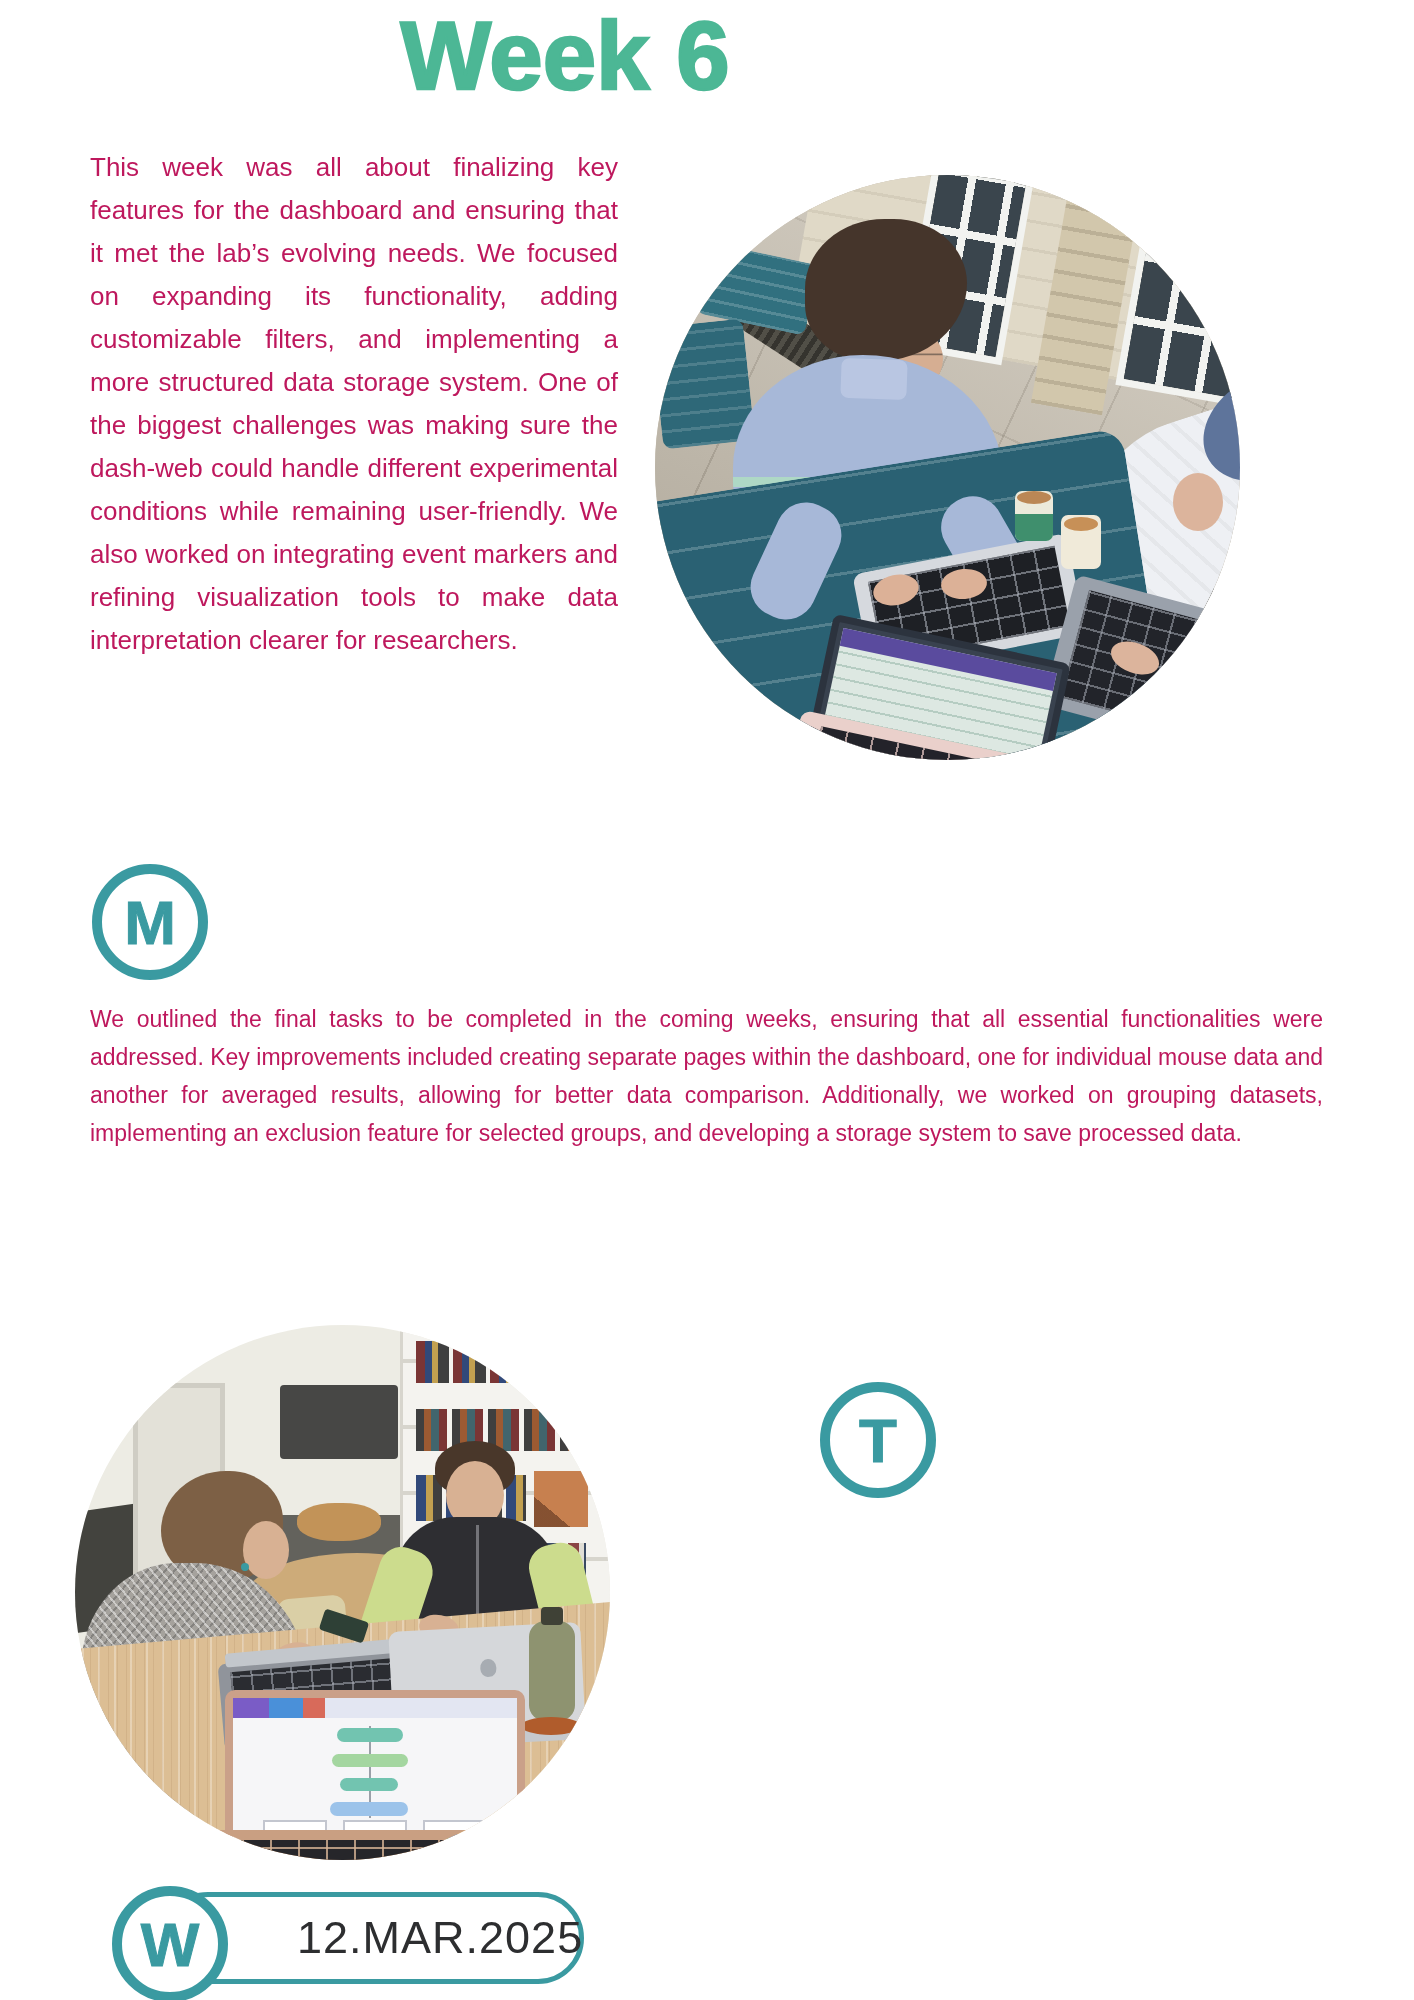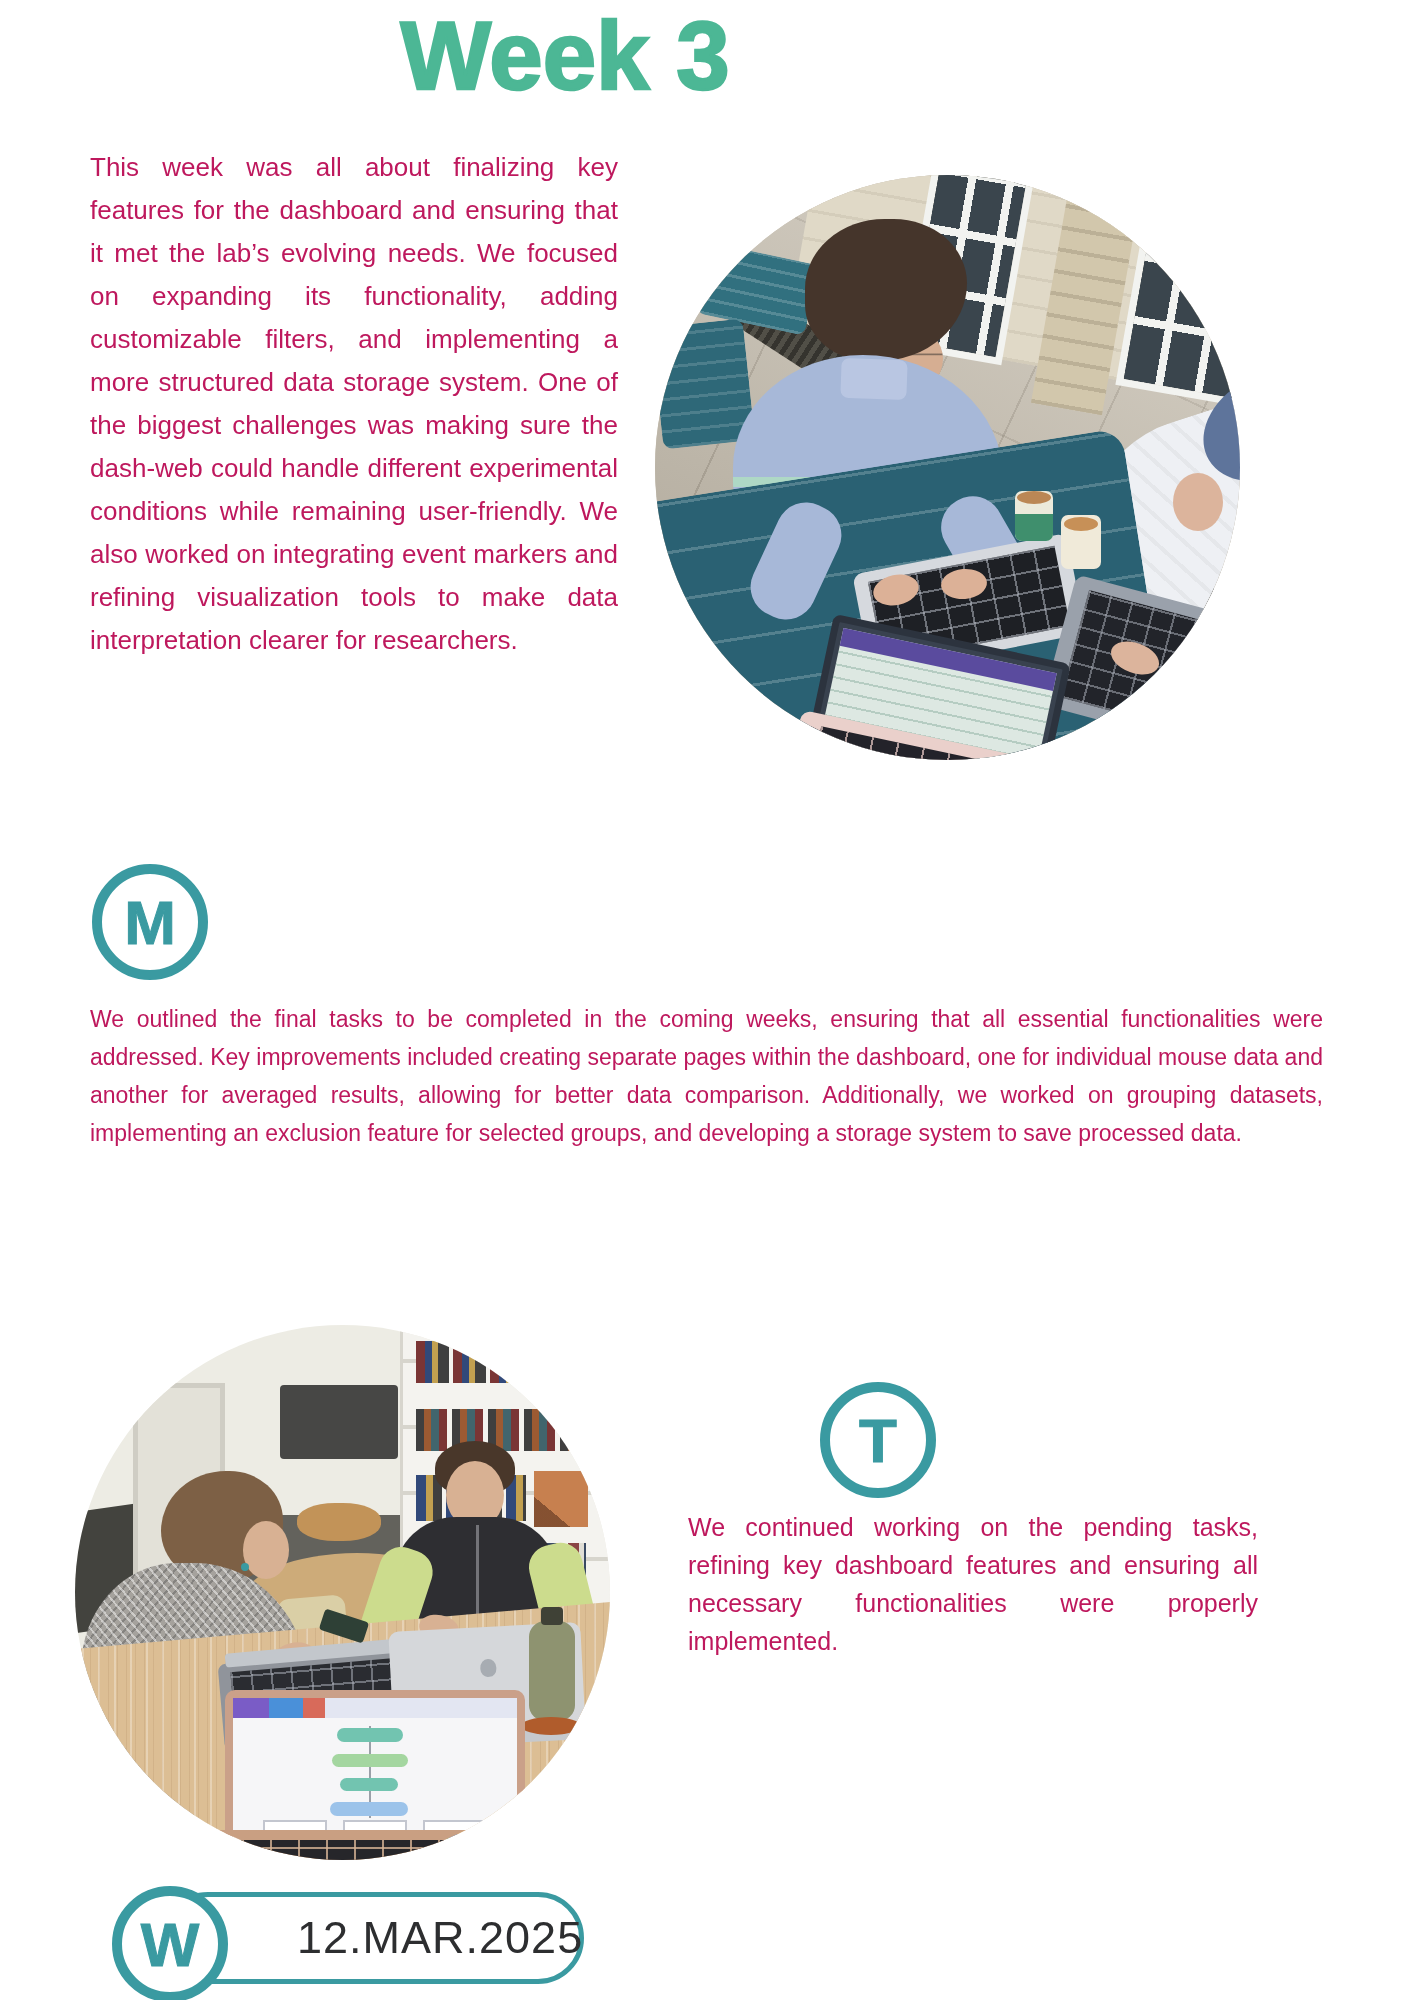--- a/index.html
+++ b/index.html
@@ -179,21 +179,21 @@
   .s2-fgbody{left:85px;top:505px;width:430px;height:95px;background:#c99f82;border-radius:8px;}
   .s2-keysF{inset:10px 26px;background:#26262a;
     background-image:repeating-linear-gradient(90deg,rgba(215,180,150,.8) 0 2px,transparent 2px 28px),
                      repeating-linear-gradient(0deg,rgba(215,180,150,.8) 0 2px,transparent 2px 22px);}
 </style>
 </head>
 <body>
 
 <div id="page">
 
-  <h1 id="title">Week 3</h1>
+  <h1 id="title">Week 6</h1>
 
   <p id="intro" class="para">This week was all about finalizing key features for the dashboard and ensuring that it met the lab’s evolving needs. We focused on expanding its functionality, adding customizable filters, and implementing a more structured data storage system. One of the biggest challenges was making sure the dash-web could handle different experimental conditions while remaining user-friendly. We also worked on integrating event markers and refining visualization tools to make data interpretation clearer for researchers.</p>
 
   <div id="photo1" class="photo">
     <div class="s1-floor"></div>
     <div class="s1-wall"></div>
     <div class="s1-pillar"></div>
     <div class="s1-door1"></div>
     <div class="s1-door2"></div>
     <div class="s1-grate"></div>
@@ -310,21 +310,20 @@
       <div class="s2-keysF"></div>
     </div>
   </div>
 
   <div id="badge-t" class="badge">
     <div class="circ">
       <span class="letter">T</span>
     </div>
   </div>
 
-  <p id="para-tue" class="para">We continued working on the pending tasks, refining key dashboard features and ensuring all necessary functionalities were properly implemented.</p>
 
   <div id="badge-w" class="badge">
     <div class="pill">
       <span class="date">12.MAR.2025</span>
     </div>
     <div class="circ">
       <span class="letter">W</span>
     </div>
   </div>
 

